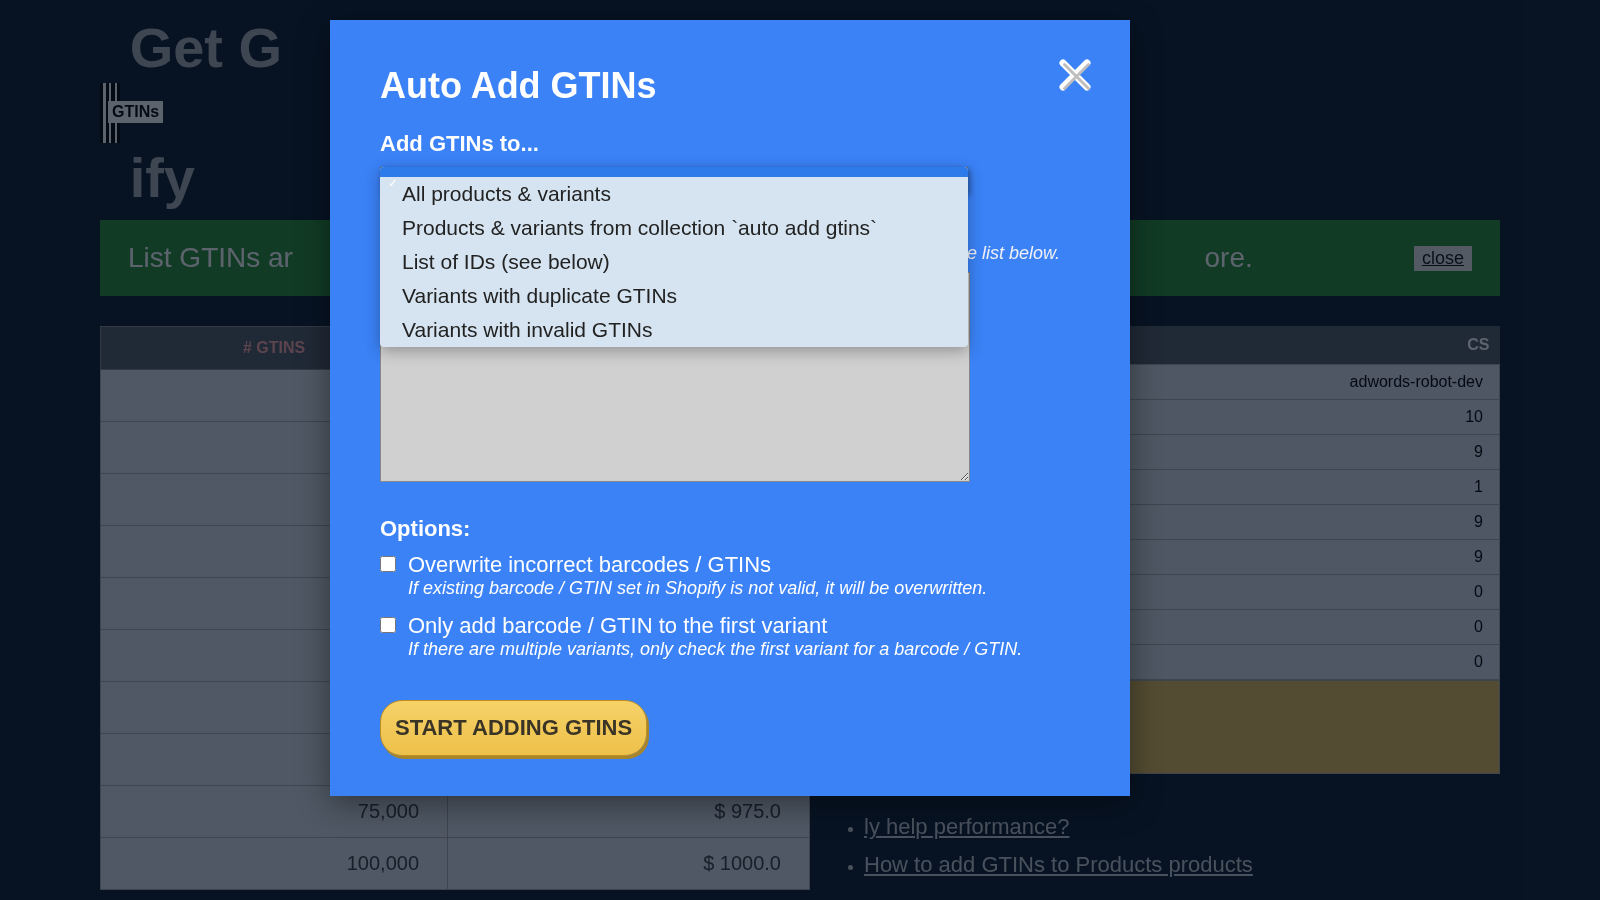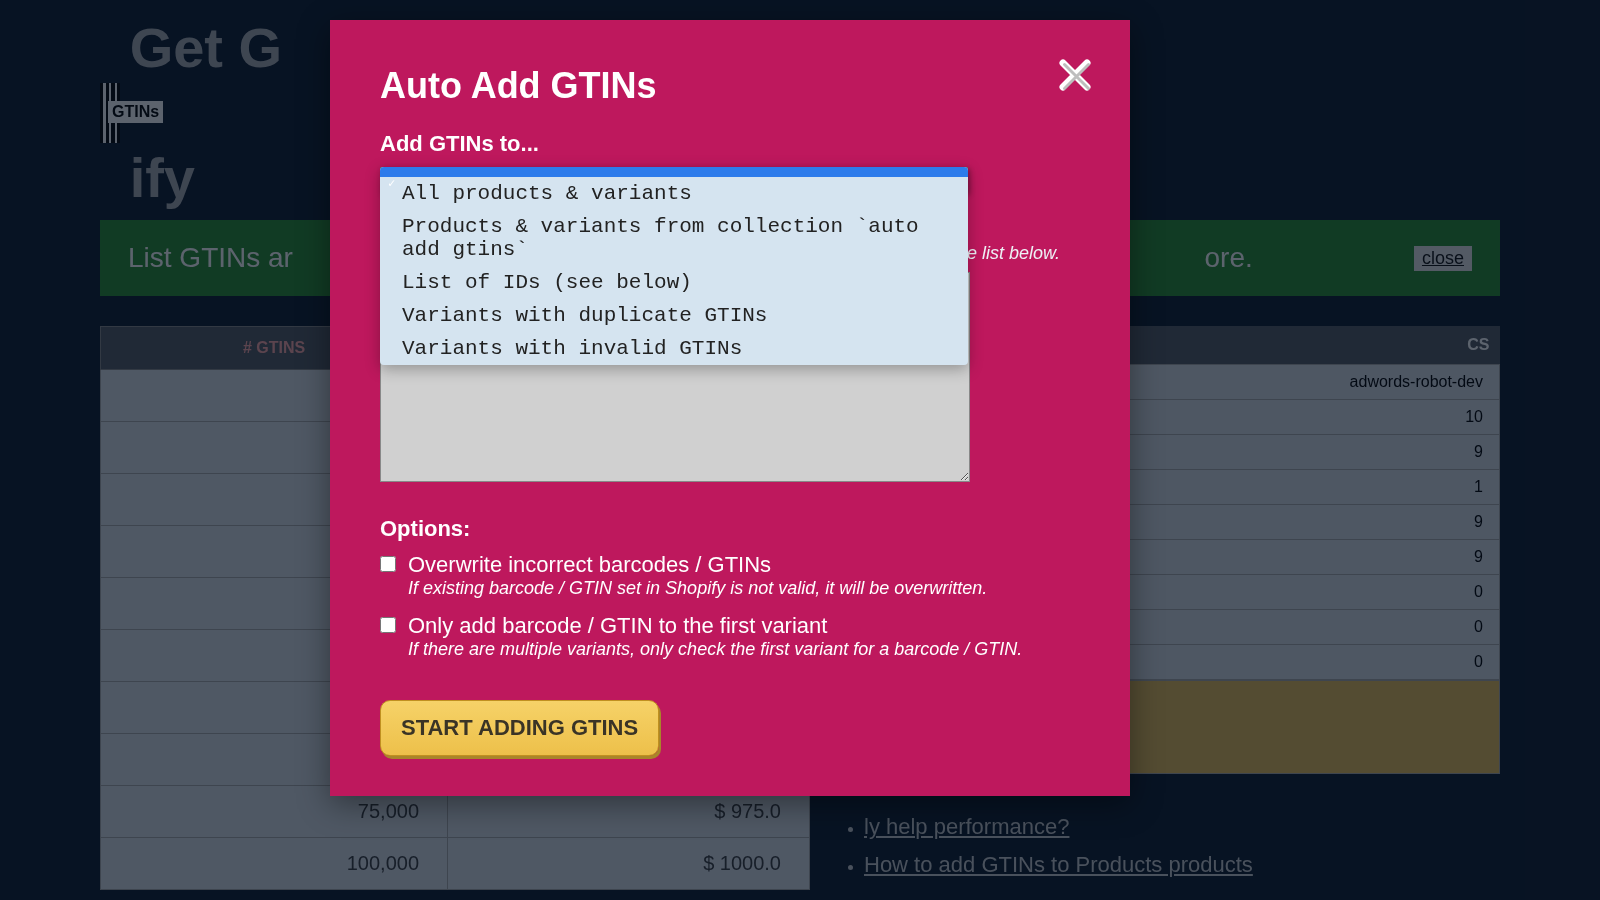--- a/index.html
+++ b/index.html
@@ -127,21 +127,21 @@
       inset: 0;
       background: rgba(5, 15, 30, 0.65);
     }
 
     
     .modal {
       position: absolute;
       top: 20px;
       left: 330px;
       width: 800px;
-      background: #be185d;
+      background: #3b82f6;
       padding: 45px 50px 40px;
       color: #fff;
       box-shadow: 0 8px 30px rgba(0,0,0,0.4);
     }
     .modal-close {
       position: absolute;
       top: 35px; right: 35px;
       width: 40px; height: 40px;
       cursor: pointer;
     }
@@ -152,21 +152,20 @@
       margin-bottom: 24px;
     }
     .modal h3 {
       font-size: 22px;
       font-weight: bold;
       margin-bottom: 10px;
     }
     .select-wrap {
       position: relative;
       width: 588px;
-      font-family: Liberation Mono, monospace;
     }
     .select-box {
       width: 100%;
       height: 26px;
       background: #fff;
       border: 1px solid #666;
       box-shadow: 2px 2px 5px rgba(0,0,0,0.3);
     }
     .dropdown {
       position: absolute;
@@ -226,22 +225,22 @@
     }
     .opt-desc {
       font-size: 18px;
       font-style: italic;
       font-weight: normal;
     }
     .start-btn {
       margin-top: 26px;
       background: linear-gradient(#f6d268, #edc04a);
       border: 1px solid #c09020;
-      border-radius: 10px;
-      padding: 14px 20px;
+      border-radius: 22px;
+      padding: 14px 14px;
       font-size: 22px;
       font-weight: bold;
       color: #3a3426;
       cursor: pointer;
       box-shadow: 2px 3px 0 #a9852a;
     }
   </style>
 </head>
 <body>
 

